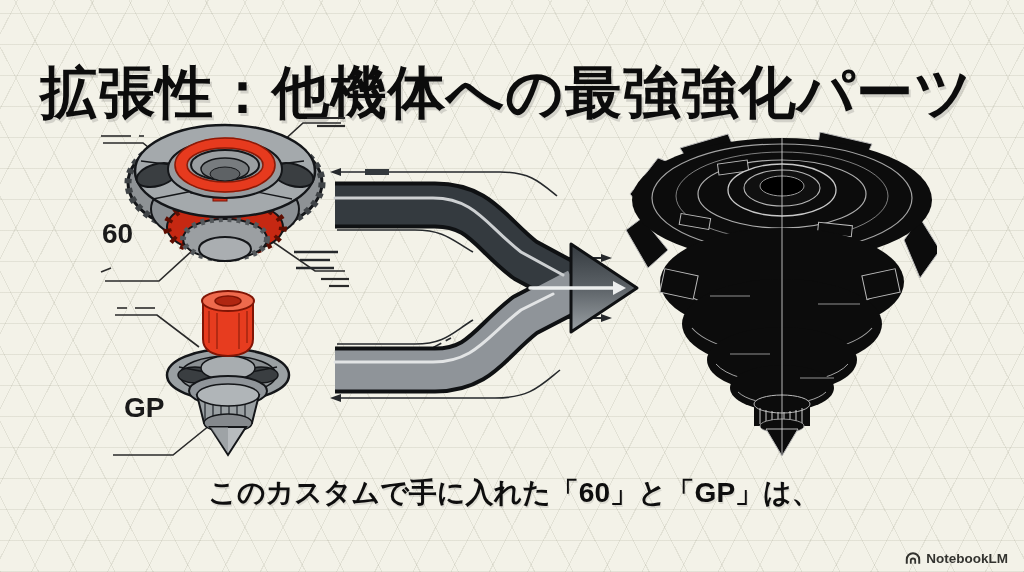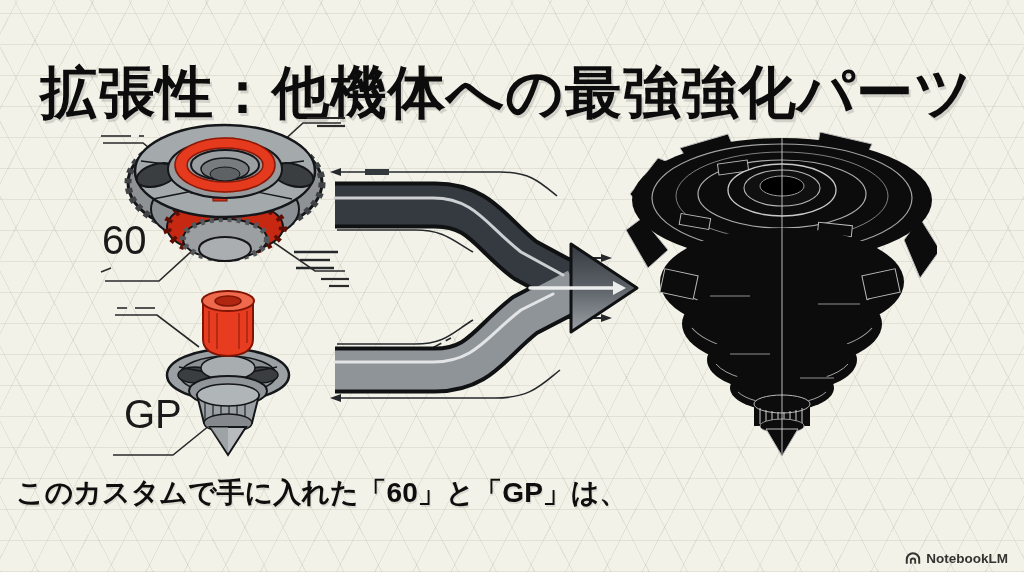--- a/index.html
+++ b/index.html
@@ -14,28 +14,28 @@
       repeating-linear-gradient(-63deg,rgba(140,140,118,.16) 0 1px, transparent 1px 34px);
     font-family:"Liberation Sans","DejaVu Sans",sans-serif;
   }
   .title{
     position:absolute;left:40px;top:20px;width:960px;
     font-size:57px;font-weight:900;color:#0c0c0c;
     letter-spacing:1px;line-height:1.2;white-space:nowrap;
     text-shadow:2px 3px 0 rgba(20,20,20,.14);
   }
   .part-label{
-    position:absolute;font-size:40px;font-weight:400;color:#1a1a1a;
+    position:absolute;font-size:28px;font-weight:700;color:#1a1a1a;
     letter-spacing:0;line-height:1;z-index:5;text-align:center;
   }
   .lbl-60{left:102px;top:220px;}
   .lbl-gp{left:124px;top:394px;}
   .illus{position:absolute;}
   .caption{
-    position:absolute;left:16px;right:0;top:476px;
+    position:absolute;left:4px;right:0;top:476px;text-align:center;
     font-size:28px;font-weight:800;color:#0e0e0e;line-height:1.22;
     text-shadow:1px 2px 0 rgba(20,20,20,.10);
   }
   .watermark{
     position:absolute;right:16px;bottom:6px;display:flex;align-items:center;gap:5px;
     color:#33332f;font-size:13.5px;font-weight:700;
   }
   .watermark svg{display:block;}
 </style>
 </head>

